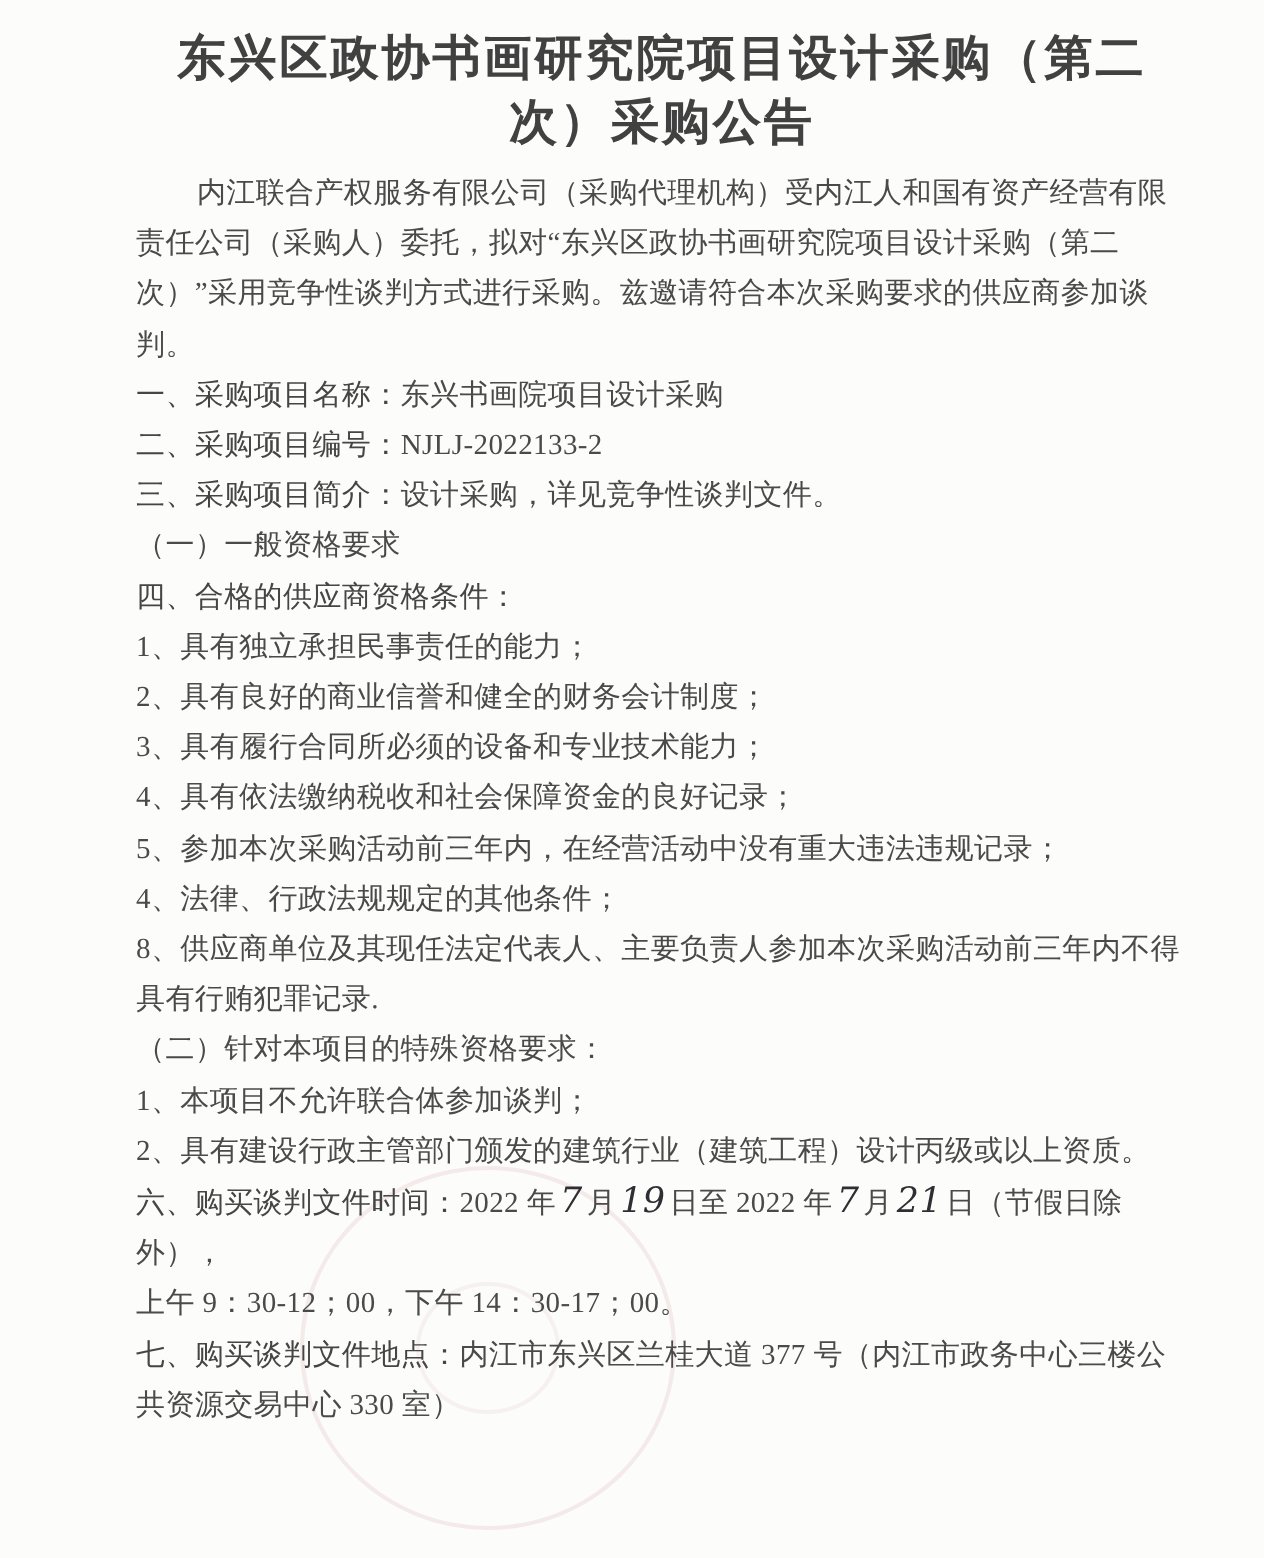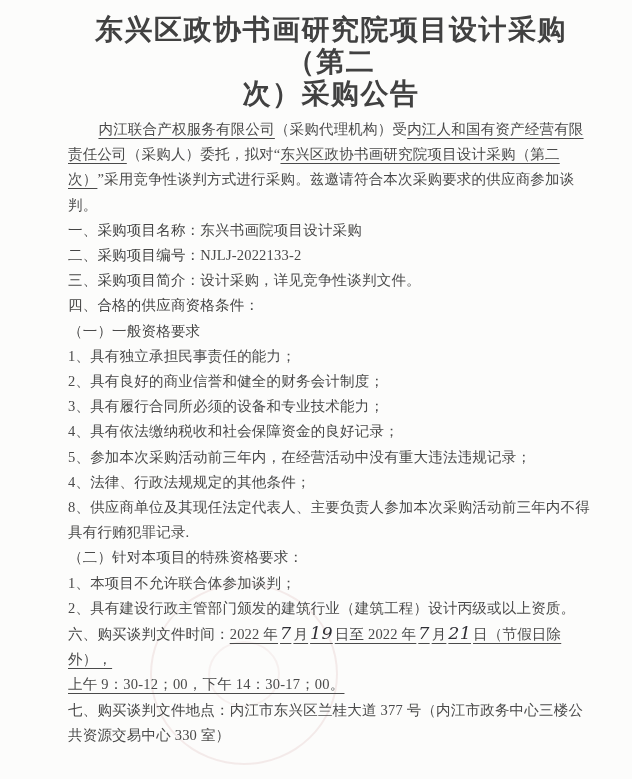--- a/index.html
+++ b/index.html
@@ -22,37 +22,36 @@
     width:632px;height:779px;
     background:var(--page-bg);
     overflow:hidden;
   }
   .content{
     position:absolute;
     left:68px;right:38px;top:14px;
   }
   .title{
     margin:0 0 7px 0;
-    font-size:28px;
+    font-size:24px;
     line-height:32px;
     font-weight:bold;
     text-align:center;
     color:var(--title-color);
     letter-spacing:1.5px;
   }
   .title span{display:block;}
   .body-text{
     font-size:14.5px;
     line-height:25.2px;
     letter-spacing:0.2px;
   }
   .body-text p{margin:0;}
   .indent{text-indent:2.1em;}
   .u{
-    text-decoration:underline;
     text-underline-offset:4px;
     text-decoration-thickness:1px;
   }
   b{font-weight:normal;color:#454545;}
   .hw{
     font-family:"DejaVu Serif",serif;
     font-style:italic;
     font-size:17.5px;
     color:var(--hw-color);
     padding:0 2px;
@@ -92,23 +91,23 @@
     <div class="body-text">
 
       <p class="indent"><span class="u">内江联合产权服务有限公司</span><span>（采购代理机构）受</span><span class="u">内江人和国有资产经营有限责任公司</span><span>（采购人）委托，拟对“</span><span class="u">东兴区政协书画研究院项目设计采购（第二次）</span><span>”采用竞争性谈判方式进行采购。兹邀请符合本次采购要求的供应商参加谈判。</span></p>
 
       <p><b>一、采购项目名称：</b><span>东兴书画院项目设计采购</span></p>
 
       <p><b>二、采购项目编号：</b><span>NJLJ-2022133-2</span></p>
 
       <p><b>三、采购项目简介：</b><span>设计采购，详见竞争性谈判文件。</span></p>
 
+      <p>（一）一般资格要求</p>
+
       <p><b>四、合格的供应商资格条件：</b></p>
-
-      <p>（一）一般资格要求</p>
 
       <p>1、具有独立承担民事责任的能力；</p>
       <p>2、具有良好的商业信誉和健全的财务会计制度；</p>
       <p>3、具有履行合同所必须的设备和专业技术能力；</p>
       <p>4、具有依法缴纳税收和社会保障资金的良好记录；</p>
       <p>5、参加本次采购活动前三年内，在经营活动中没有重大违法违规记录；</p>
       <p>4、法律、行政法规规定的其他条件；</p>
       <p>8、供应商单位及其现任法定代表人、主要负责人参加本次采购活动前三年内不得具有行贿犯罪记录.</p>
 
       <p>（二）针对本项目的特殊资格要求：</p>

